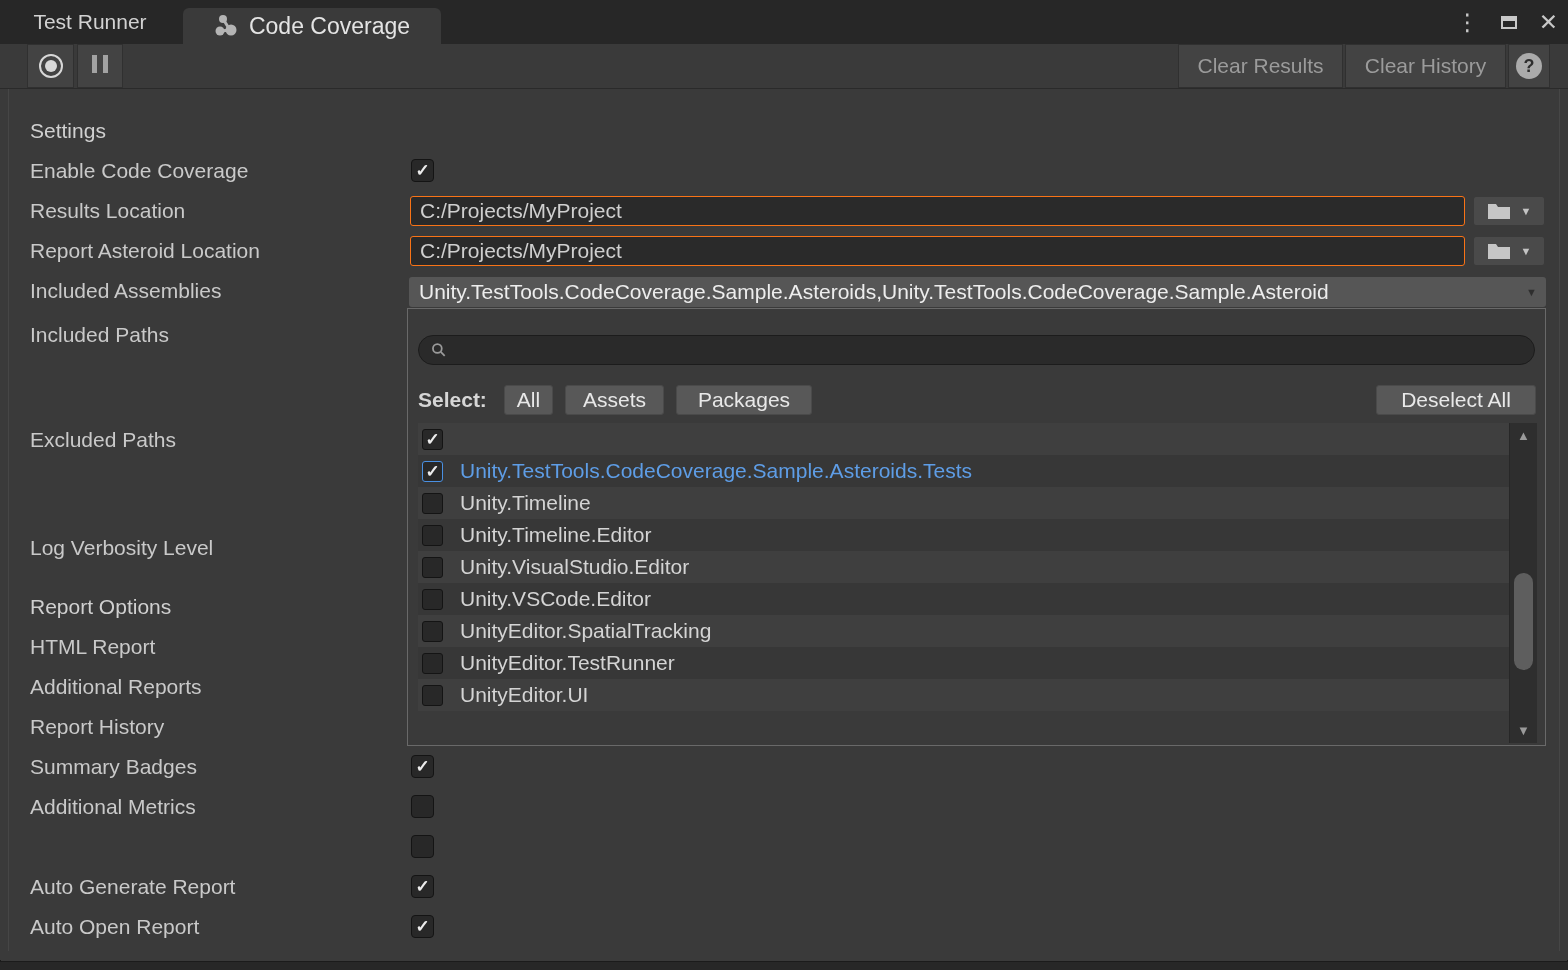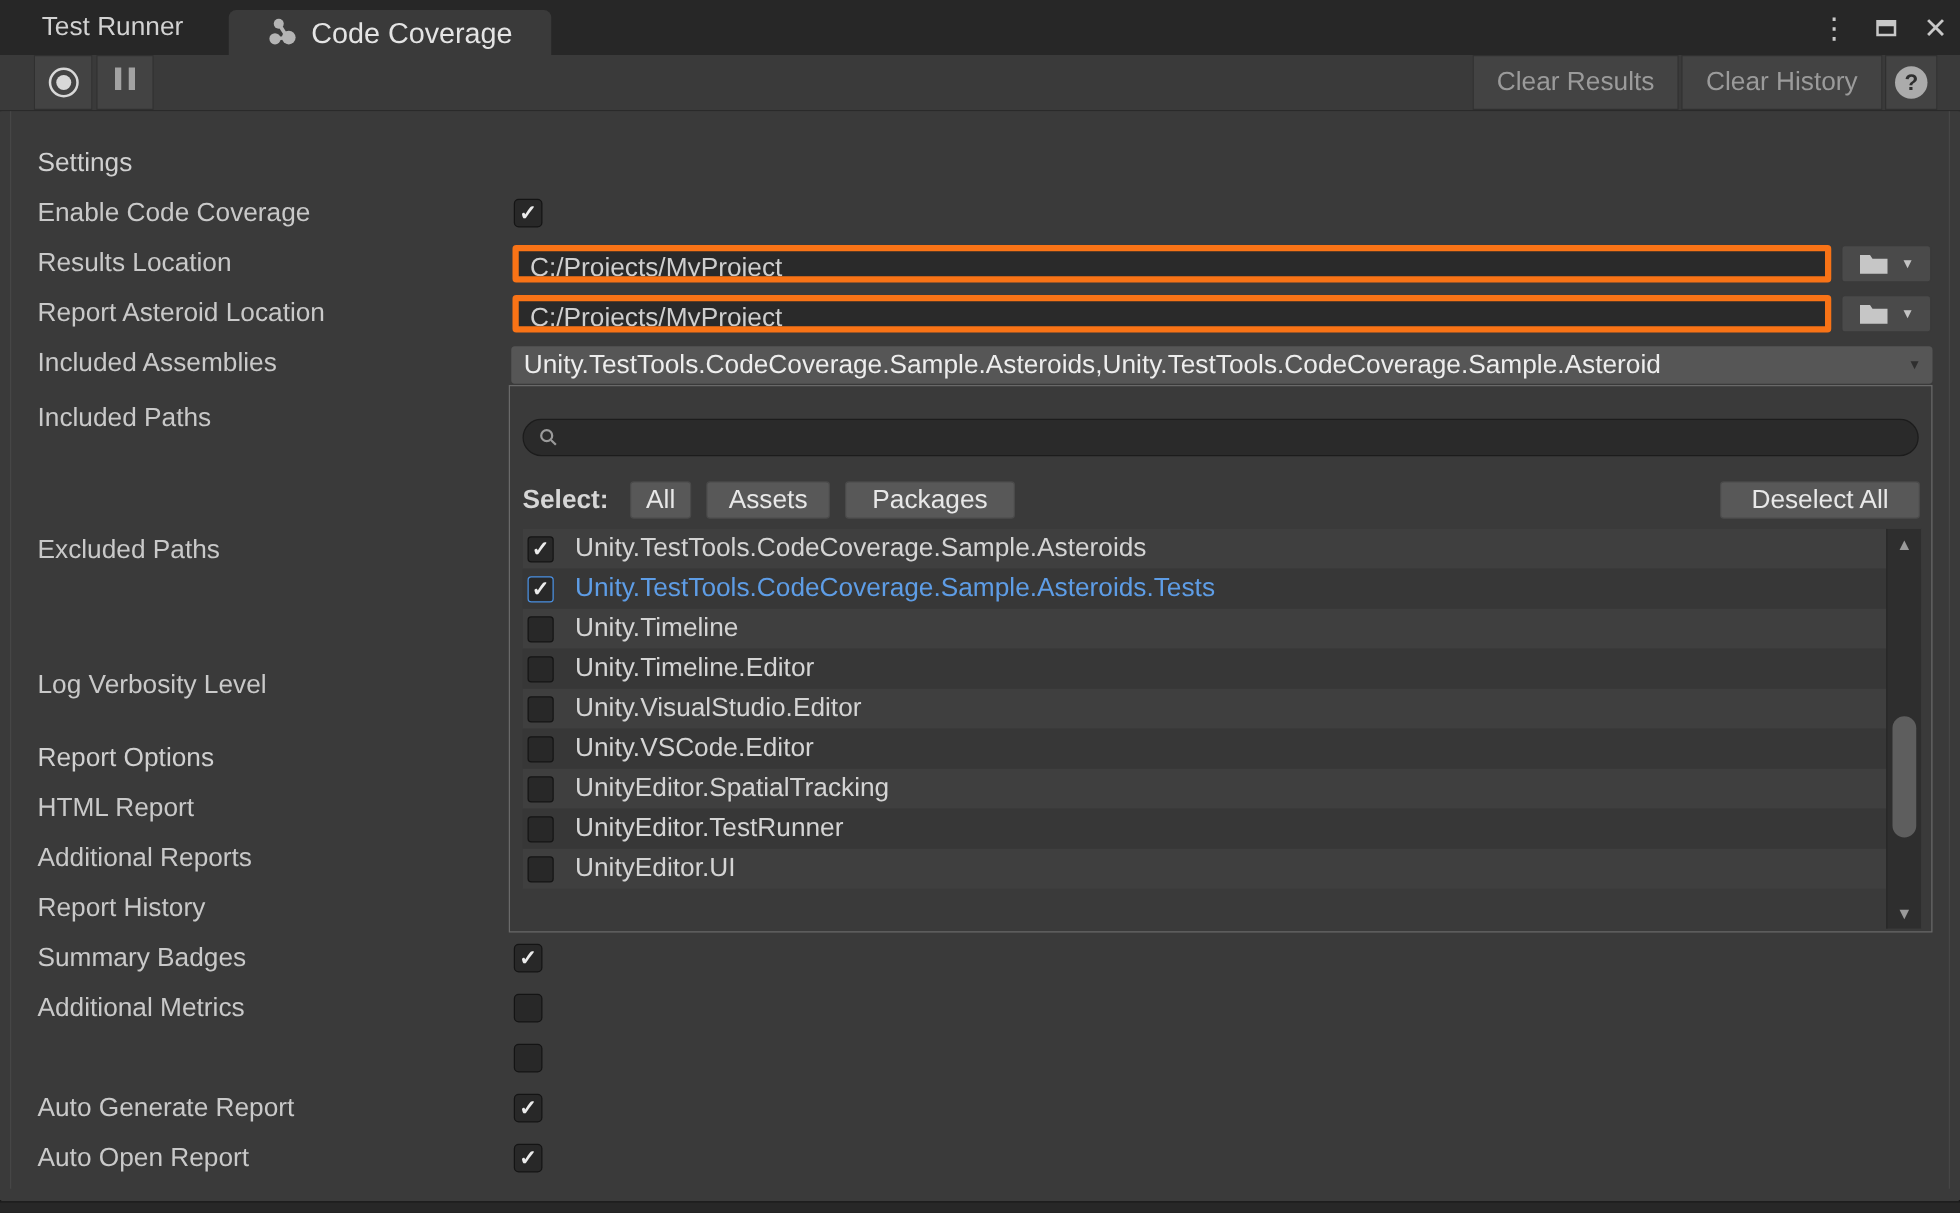--- a/index.html
+++ b/index.html
@@ -31,21 +31,21 @@
   
   .content{position:absolute;left:0;top:89px;width:100%;height:871px;background:#3a3a3a;}
   .frame-line{position:absolute;width:1px;background:#464646;}
   .bottom-strip{position:absolute;left:0;bottom:0;width:100%;height:9px;background:#272727;border-top:1px solid #1b1b1b;}
   .row-label{position:absolute;left:30px;height:28px;line-height:28px;font-size:21px;color:#c9c9c9;white-space:nowrap;}
   .section-title{font-weight:normal;color:#d0d0d0;}
   .cb{background:#282828;border:1px solid #141414;border-radius:4px;display:flex;align-items:center;justify-content:center;}
   .cb .check{display:none;color:#ececec;font-size:17px;font-weight:bold;line-height:1;}
   .cb.checked .check{display:block;}
   .cb-main{position:absolute;left:411px;width:23px;height:23px;}
-  .text-field{position:absolute;left:410px;width:1055px;height:30px;background:#2a2a2a;border:5px solid #f97316;
+  .text-field{position:absolute;left:410px;width:1055px;height:30px;background:#2a2a2a;border:1px solid #f97316;
               border-radius:3px;color:#cfcfcf;font-size:21px;line-height:28px;padding:0 9px;
               white-space:nowrap;overflow:hidden;}
   .folder-btn{position:absolute;left:1473px;width:72px;height:30px;background:#4a4a4a;border:1px solid #3a3a3a;
               border-radius:3px;display:flex;align-items:center;justify-content:center;gap:10px;}
   .arrow{font-size:11px;color:#c4c4c4;line-height:1;}
   .dropdown{position:absolute;left:409px;top:277px;width:1137px;height:30px;background:#565656;border-radius:3px;
             color:#ededed;font-size:21px;line-height:30px;padding:0 30px 0 10px;white-space:nowrap;overflow:hidden;}
   .dropdown .arrow{position:absolute;right:9px;top:10px;color:#2e2e2e;}
   
   .popup{position:absolute;left:407px;top:219px;width:1139px;height:438px;background:#3a3a3a;
@@ -169,21 +169,20 @@
       <div class="pbtn" style="left:96px;width:49px;">All</div>
       <div class="pbtn" style="left:157px;width:99px;">Assets</div>
       <div class="pbtn" style="left:268px;width:136px;">Packages</div>
       <div class="pbtn" style="right:9px;width:160px;">Deselect All</div>
 
       <div class="assembly-list">
         <div class="arow">
           <span class="cb cb-list checked">
               <span class="check">✓</span>
             </span>
-          <span class="arow-label">Unity.TestTools.CodeCoverage.Sample.Asteroids</span>
         </div>
         <div class="arow highlighted">
           <span class="cb cb-list checked">
               <span class="check">✓</span>
             </span>
           <span class="arow-label">Unity.TestTools.CodeCoverage.Sample.Asteroids.Tests</span>
         </div>
         <div class="arow">
           <span class="cb cb-list"></span>
           <span class="arow-label">Unity.Timeline</span>

